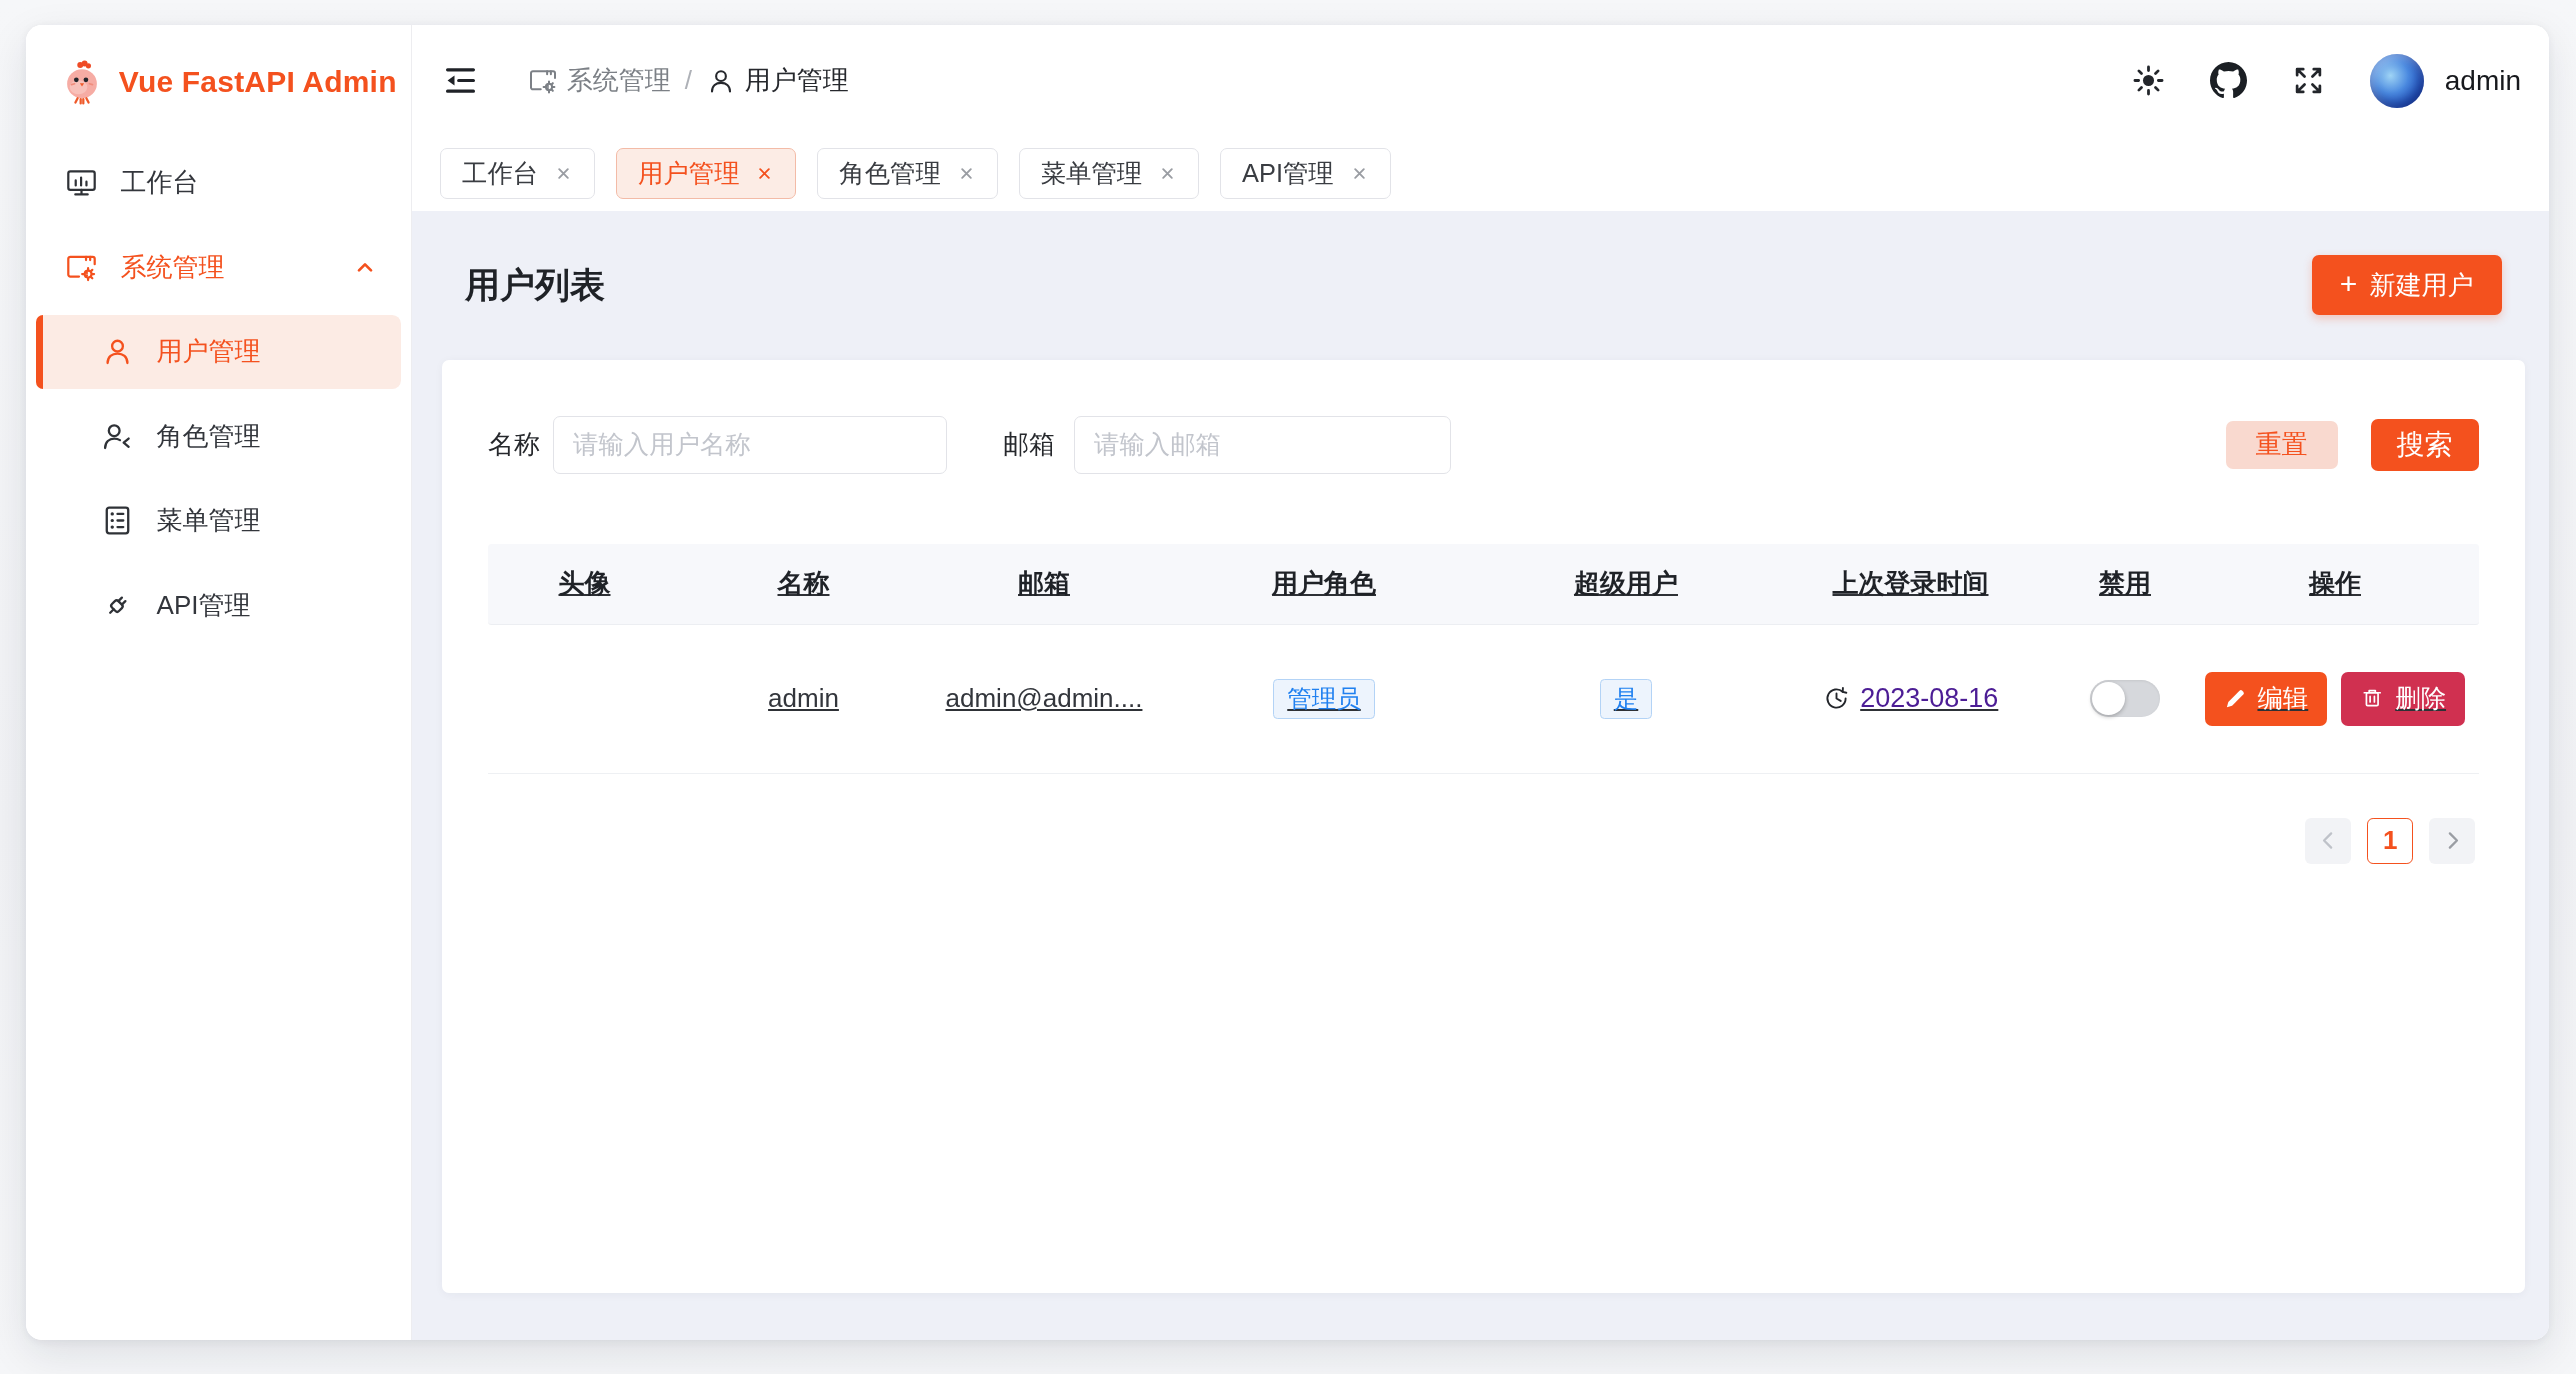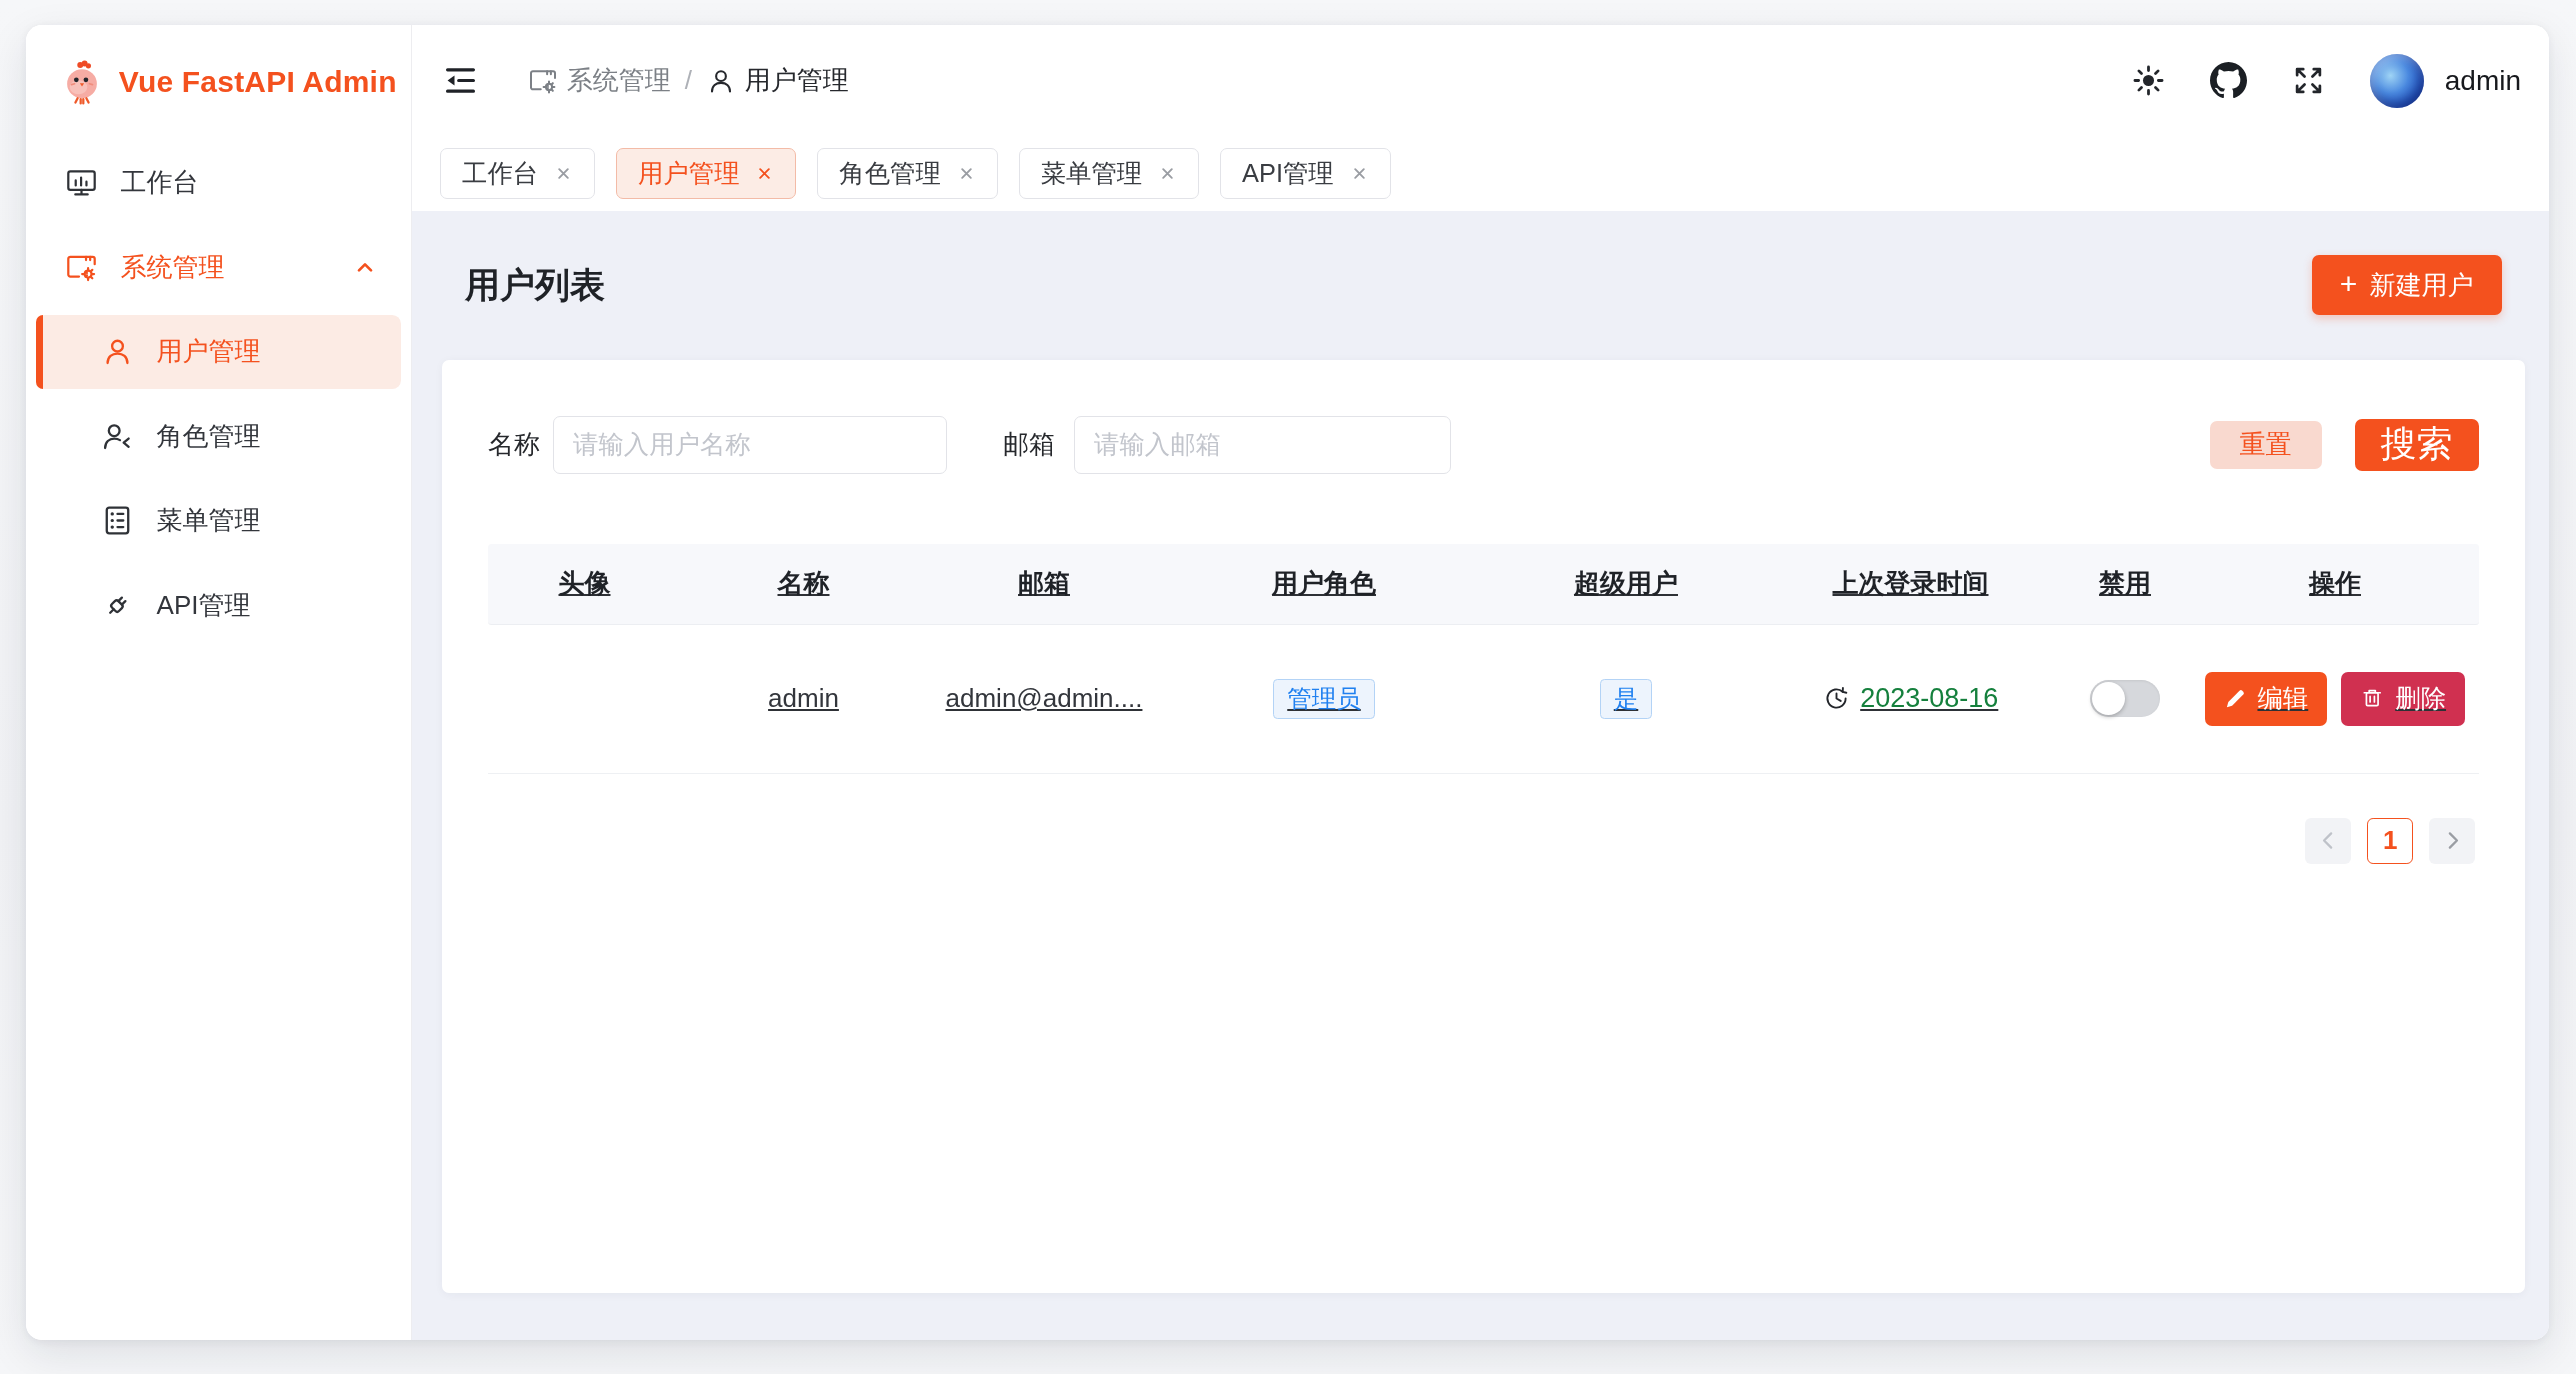--- a/index.html
+++ b/index.html
@@ -82,36 +82,36 @@
   .f-label { font-size:26px; color:#26282c; }
   .f-input {
     height:58px; border:1.3px solid #e2e3e8; border-radius:7px; background:#fff;
     font-size:25.4px; padding:0 19px; color:#33363c; outline:none; font-family:inherit;
   }
   .f-input::placeholder { color:#c2c5cc; }
   .inp-name { width:394px; margin-left:13px; }
   .lbl-email { margin-left:56px; }
   .inp-email { width:377px; margin-left:19px; }
   .btn-reset { height:48px; padding:0 30px; font-size:26px; background:#f9d9cf; color:var(--primary); margin-left:auto; }
-  .btn-search { height:52px; padding:0 26px; font-size:36px; margin-left:33px; }
+  .btn-search { height:52px; padding:0 26px; font-size:28px; margin-left:33px; }
   
   .table { margin-top:70px;text-decoration:underline; }
   .tr { display:flex; align-items:center; }
   .thead { background:#f7f8fb; height:81px; border-radius:3.5px; border-bottom:0.9px solid #eceef2; }
   .th { font-size:26px; font-weight:600; color:#1f2227; text-align:center; }
   .trow { height:149px; border-bottom:0.9px solid #eef0f3; }
   .td { font-size:26px; color:#33363c; text-align:center; display:flex; align-items:center; justify-content:center; }
   .c0{width:193px;flex:0 0 193px;} .c1{width:245px;flex:0 0 245px;} .c2{width:236px;flex:0 0 236px;}
   .c3{width:324px;flex:0 0 324px;} .c4{width:280px;flex:0 0 280px;} .c5{width:289px;flex:0 0 289px;}
   .c6{width:140px;flex:0 0 140px;} .c7{width:280px;flex:0 0 280px;}
   .tag {
     display:inline-flex; align-items:center; height:40px; padding:0 13px; border-radius:4.4px;
     background:#edf4fd; border:0.9px solid #b3d3f6; color:var(--info); font-size:24.5px;
   }
-  .time-cell { display:inline-flex; align-items:center; gap:10.5px; color:#15803d; font-size:27px; }
+  .time-cell { display:inline-flex; align-items:center; gap:10.5px; color:#4c1d95; font-size:27px; }
   .switch {
     width:70px; height:37px; border-radius:18.4px; background:#d6d8dc; position:relative; cursor:pointer;
     box-shadow:inset 0 0.9px 2.6px rgba(0,0,0,.08);
   }
   .switch .knob {
     position:absolute; left:1.8px; top:1.8px; width:33px; height:33px; border-radius:50%;
     background:#fff; box-shadow:0 1.8px 4.4px rgba(0,0,0,.25);
   }
   .btn-edit { height:54px; padding:0 19px; font-size:25.4px; gap:10.5px; }
   .btn-delete { height:54px; padding:0 19px; font-size:25.4px; gap:10.5px; background:var(--error); color:#fff; margin-left:14px; }

